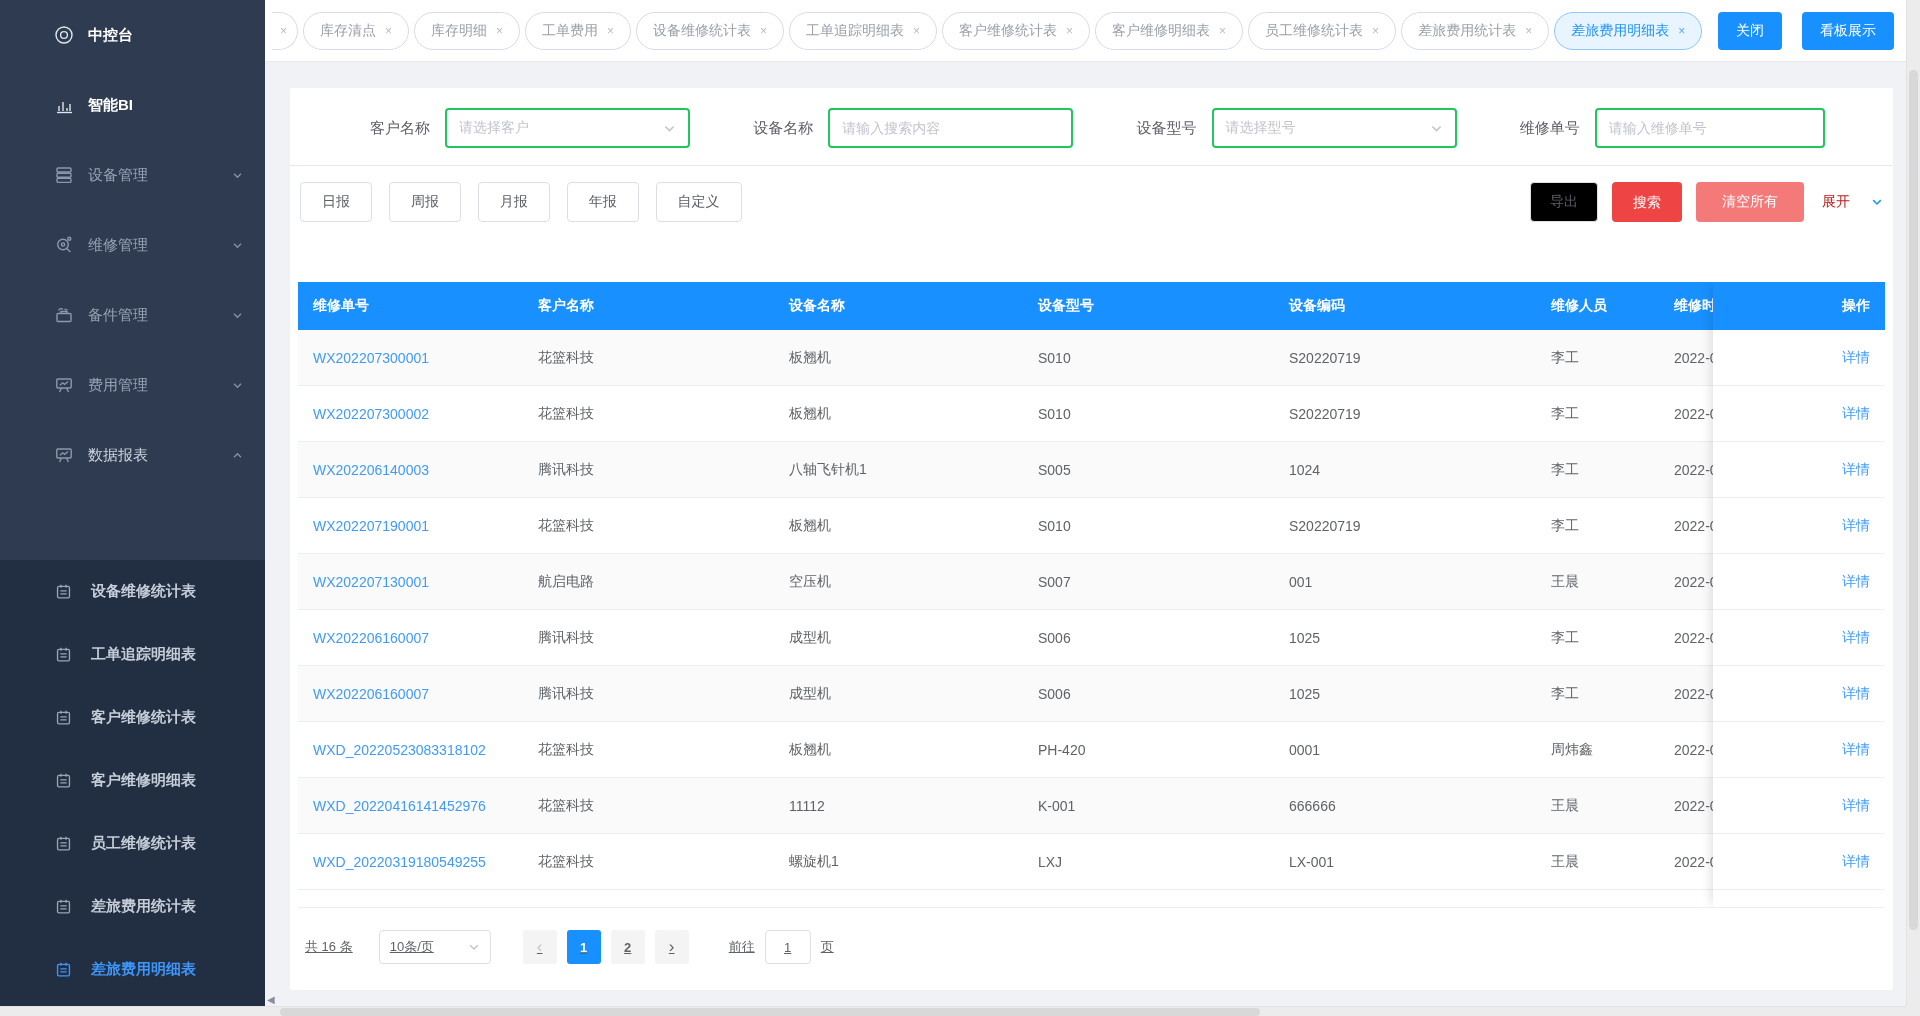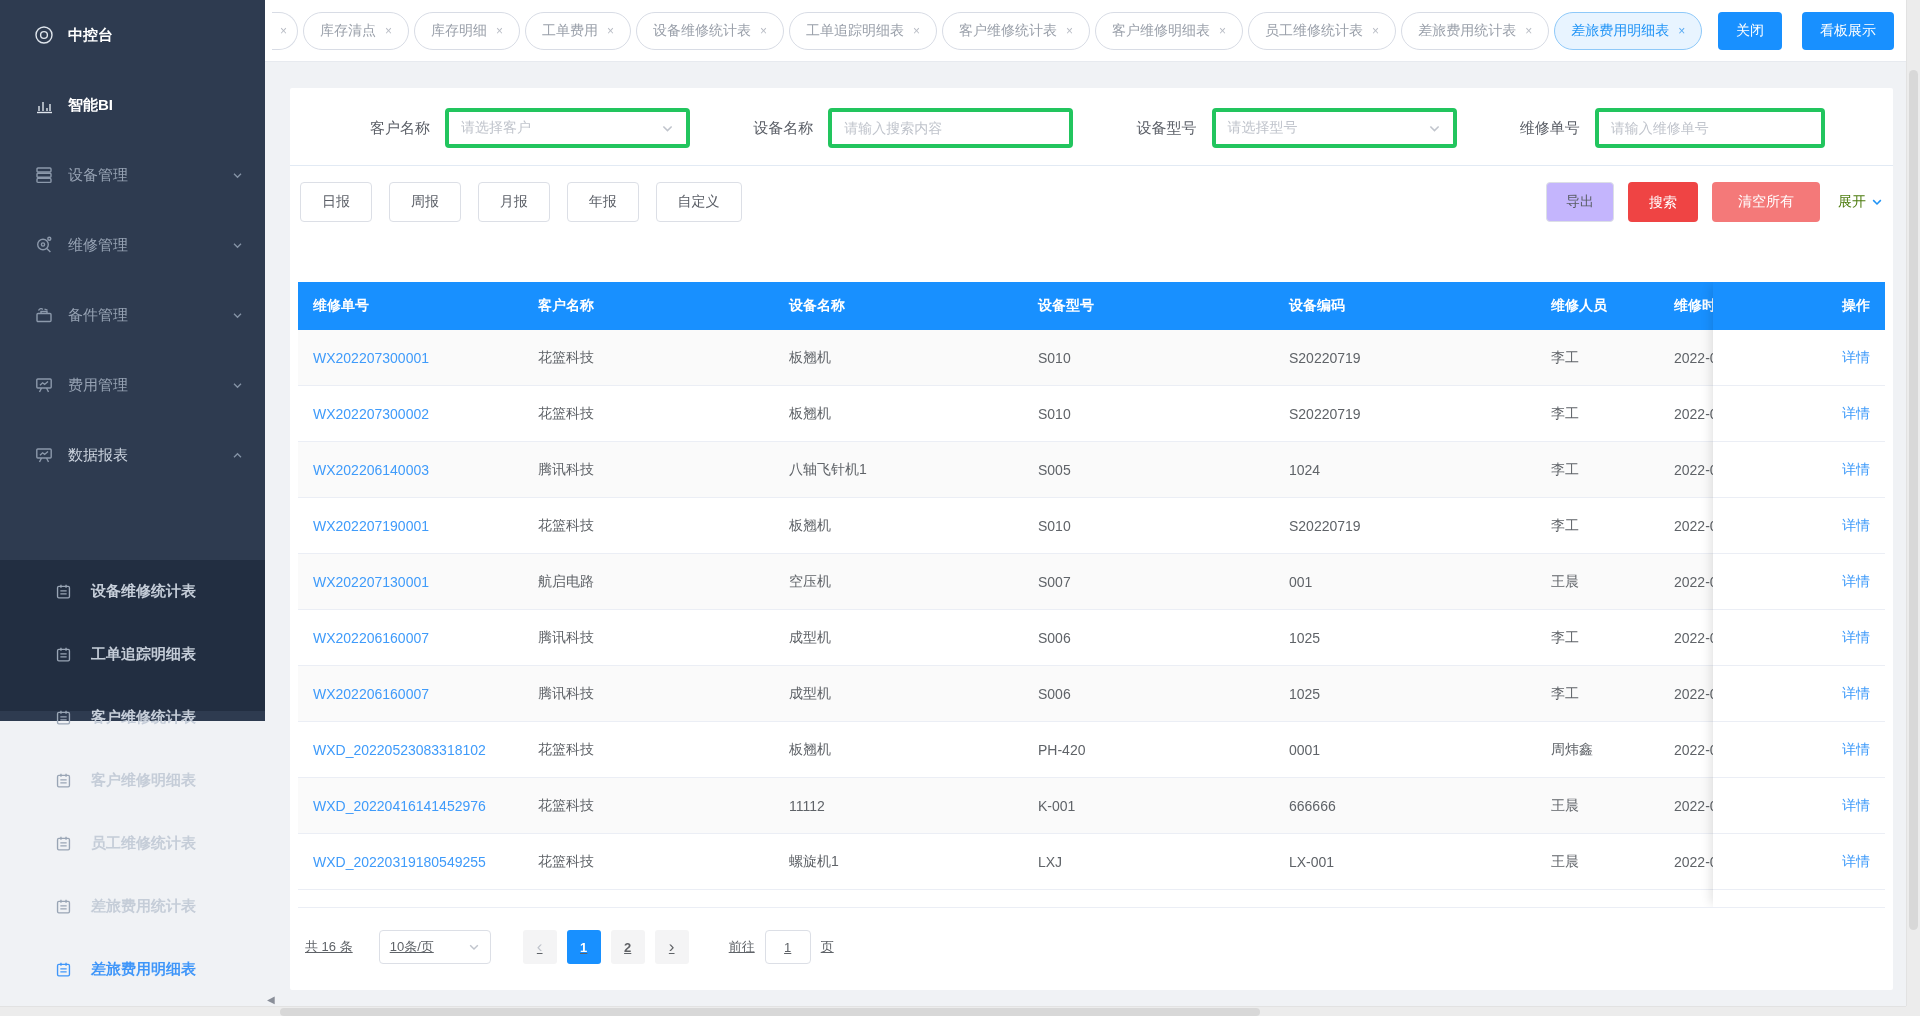--- a/index.html
+++ b/index.html
@@ -10,21 +10,21 @@
     font-family:"Liberation Sans","DejaVu Sans",sans-serif;
     font-size:14px;
     color:#5f6368;
   }
   a { text-decoration:none; }
   button { font-family:inherit; cursor:pointer; }
   input { font-family:inherit; outline:none; }
   svg { display:block; }
 
   
-  .sidebar { position:absolute; left:0; top:0; width:265px; height:721px; background:#2e3b50; z-index:5; }
+  .sidebar { position:absolute; left:0; top:0; width:265px; height:1016px; background:#2e3b50; z-index:5;padding-left:20px; }
   .menu-item { height:70px; display:flex; align-items:center; padding:0 22px 0 34px; color:#97a3b4; font-size:15px; cursor:pointer; }
   .menu-item .micon { width:20px; height:20px; margin-right:14px; display:flex; align-items:center; justify-content:center; color:#8c99ab; }
   .menu-item.bright { color:#ffffff; font-weight:700; }
   .menu-item.bright .micon { color:#dfe5ec; }
   .menu-item.parent-open { color:#ccd4df; }
   .menu-item .chev { margin-left:auto; display:flex; color:#8593a6; }
   .submenu { position:absolute; top:560px; left:0; right:0; bottom:10px; background:#222e41; }
   .sub-item { height:63px; display:flex; align-items:center; padding-left:55px; color:#c5cdd8; font-size:15px; font-weight:700; cursor:pointer; }
   .sub-item .sicon { width:17px; height:17px; margin-right:19px; display:flex; color:#99a5b5; }
   .sub-item.active { color:#3f96f9; }
@@ -40,35 +40,35 @@
   .tag-tab.clipped { width:26px; padding:0 10px 0 0; justify-content:flex-end; border-left:none; border-top-left-radius:0; border-bottom-left-radius:0; }
   .topbar-buttons { display:flex; gap:20px; margin-left:14px; flex:0 0 auto; }
   .btn-blue { height:38px; padding:0 18px; background:#1890ff; border:none; border-radius:4px; color:#fff; font-size:14px; }
 
   
   .card { position:absolute; left:290px; top:88px; width:1603px; height:902px; background:#fff; border-radius:2px; z-index:2; }
 
   .filters { display:flex; padding:20px 0 0 70px; }
   .filter-group { width:400px; display:flex; align-items:center; }
   .filter-label { width:70px; text-align:right; margin-right:15px; color:#5a5e66; font-size:15px; white-space:nowrap; }
-  .filter-input, .filter-select { width:245px; height:40px; border:4px solid #22c55e; border-radius:4px; background:#fff; font-size:14px; color:#5f6368; padding:0 12px; }
+  .filter-input, .filter-select { width:245px; height:40px; border:2px solid #22c55e; border-radius:4px; background:#fff; font-size:14px; color:#5f6368; padding:0 12px; }
   .filter-input::placeholder { color:#c0c4cc; }
   .filter-select { display:flex; align-items:center; justify-content:space-between; cursor:pointer; }
   .filter-select .ph { color:#c0c4cc; }
   .filter-group:last-child .filter-input { width:230px; }
 
   .divider { margin:17px 0 0 0; border-top:1px solid #e2eaf4; }
 
   .toolbar { display:flex; align-items:center; padding:16px 10px 0 10px; }
   .report-btn { height:40px; padding:0 21px; background:#fff; border:1px solid #dcdfe6; border-radius:4px; color:#5a5e66; font-size:14px; margin-right:13px; }
   .toolbar-right { margin-left:auto; display:flex; align-items:center; gap:14px; }
-  .btn-plain { height:40px; padding:0 19px; background:#c4b5fd; border:1px solid #dcdfe6; border-radius:4px; color:#5a5e66; font-size:14px; }
+  .btn-plain { height:40px; padding:0 19px; background:#000000; border:1px solid #dcdfe6; border-radius:4px; color:#5a5e66; font-size:14px; }
   .btn-search { height:40px; padding:12px 21px; background:#ef4444; border:none; border-radius:4px; color:#fff; font-size:14px; }
   .btn-clear { height:40px; padding:0 26px; background:#f47979; border:none; border-radius:4px; color:#fff; font-size:14px; }
-  .expand-link { display:inline-flex; align-items:center; gap:5px; color:#4d7c0f; font-size:14px; cursor:pointer; padding-left:4px; }
+  .expand-link { display:inline-flex; align-items:center; gap:21px; color:#b91c1c; font-size:14px; cursor:pointer; padding-left:4px; }
 
   
   .table-wrap { position:relative; margin:60px 8px 0 8px; height:626px; overflow:hidden; border-bottom:1px solid #ebeef5; }
   .thead, .tr { display:grid; grid-template-columns:225px 251px 249px 251px 262px 123px 250px; width:1611px; align-items:center; }
   .thead { height:48px; background:#1890ff; }
   .th { color:#fff; font-weight:700; font-size:14px; padding-left:15px; white-space:nowrap; }
   .tr { height:56px; border-bottom:1px solid #ebeef5; background:#fff; }
   .tbody .tr:nth-child(odd) { background:#fafafa; } 
   .td { padding-left:15px; font-size:14px; color:#5f6368; white-space:nowrap; }
   .cell-link { color:#3f9bfa; font-size:14px; }

